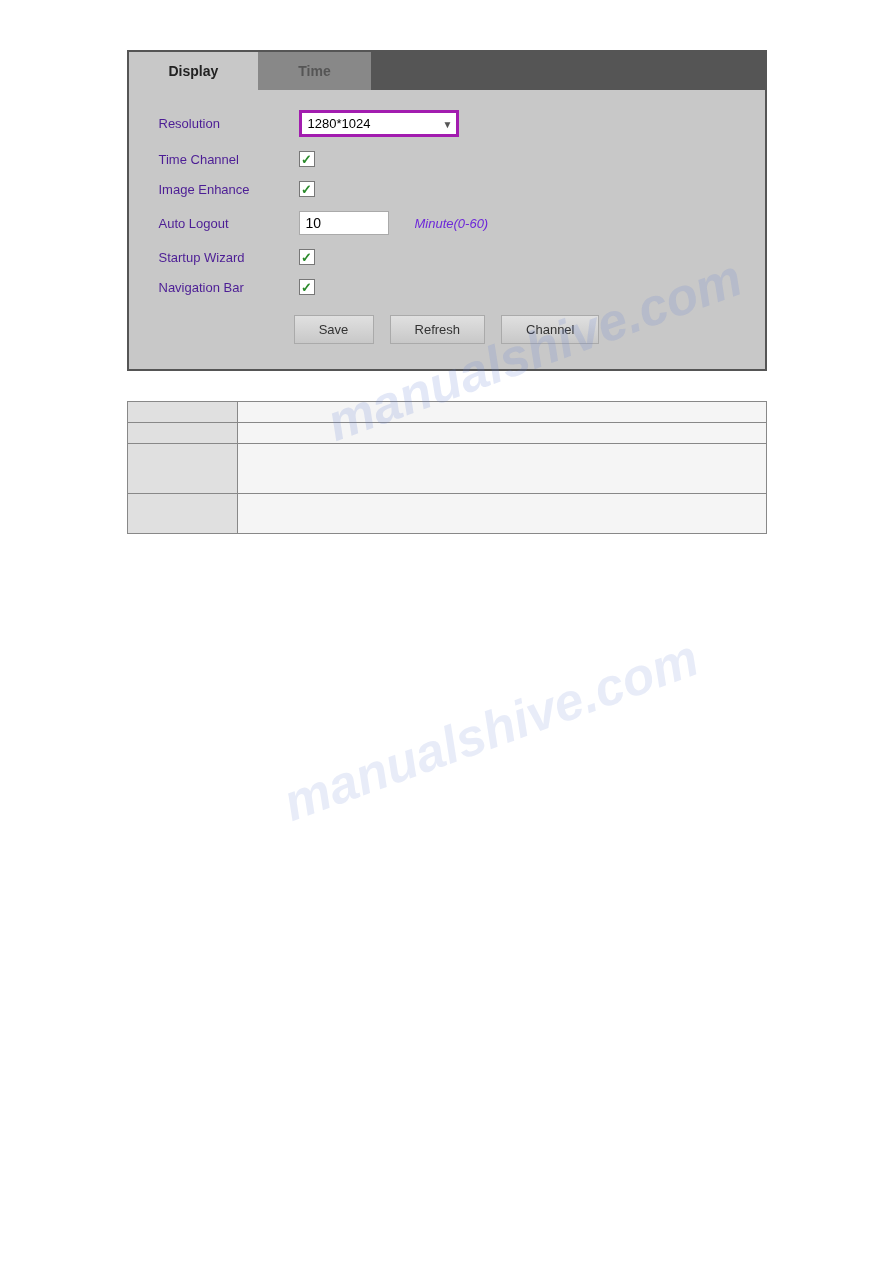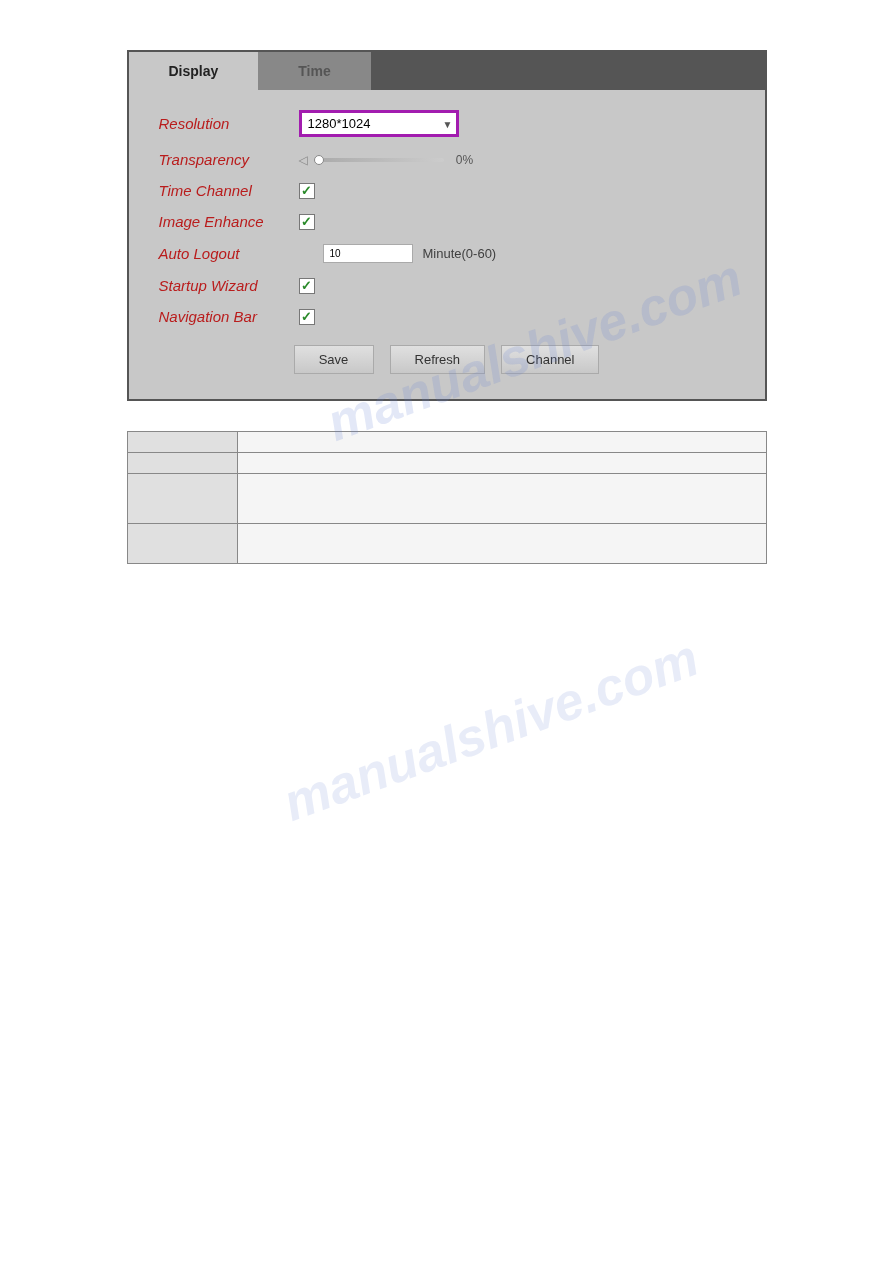--- a/index.html
+++ b/index.html
@@ -55,24 +55,23 @@
     }
 
     .setting-row {
       display: flex;
       align-items: center;
       margin-bottom: 14px;
     }
 
     .setting-label {
       width: 140px;
-      color: #b91c1c;
-      font-size: 15px;
+      color: #4c1d95;
+      font-size: 13px;
       flex-shrink: 0;
-      font-style: italic;
     }
 
     .setting-control {
       display: flex;
       align-items: center;
       flex: 1;
     }
 
     .select-wrapper {
       position: relative;
@@ -159,29 +158,29 @@
       font-size: 13px;
       font-weight: bold;
       line-height: 1;
     }
 
     
     .auto-logout-input {
       border: 1px solid #aaa;
       background: white;
       padding: 3px 6px;
-      font-size: 10px;
+      font-size: 14px;
       width: 90px;
-      margin-left: 24px;
     }
 
     .minute-label {
-      margin-left: 10px;
-      color: #404040;
-      font-size: 13px;
+      margin-left: 26px;
+      color: #6d28d9;
+      font-size: 13px;
+      font-style: italic;
     }
 
     
     .button-bar {
       display: flex;
       justify-content: center;
       gap: 16px;
       margin-top: 20px;
     }
 
@@ -276,32 +275,20 @@
             <select>
               <option>1280*1024</option>
               <option>1920*1080</option>
               <option>1024*768</option>
               <option>800*600</option>
             </select>
           </div>
         </div>
       </div>
 
-      <div class="setting-row">
-        <div class="setting-label">Transparency</div>
-        <div class="setting-control">
-          <div class="transparency-container">
-            <span class="arrow-left">◁</span>
-            <div class="slider-track">
-              <div class="slider-thumb"></div>
-            </div>
-            <span class="transparency-value">0%</span>
-          </div>
-        </div>
-      </div>
 
       <div class="setting-row">
         <div class="setting-label">Time Channel</div>
         <div class="setting-control">
           <div class="custom-checkbox checked"></div>
         </div>
       </div>
 
 
       <div class="setting-row">

